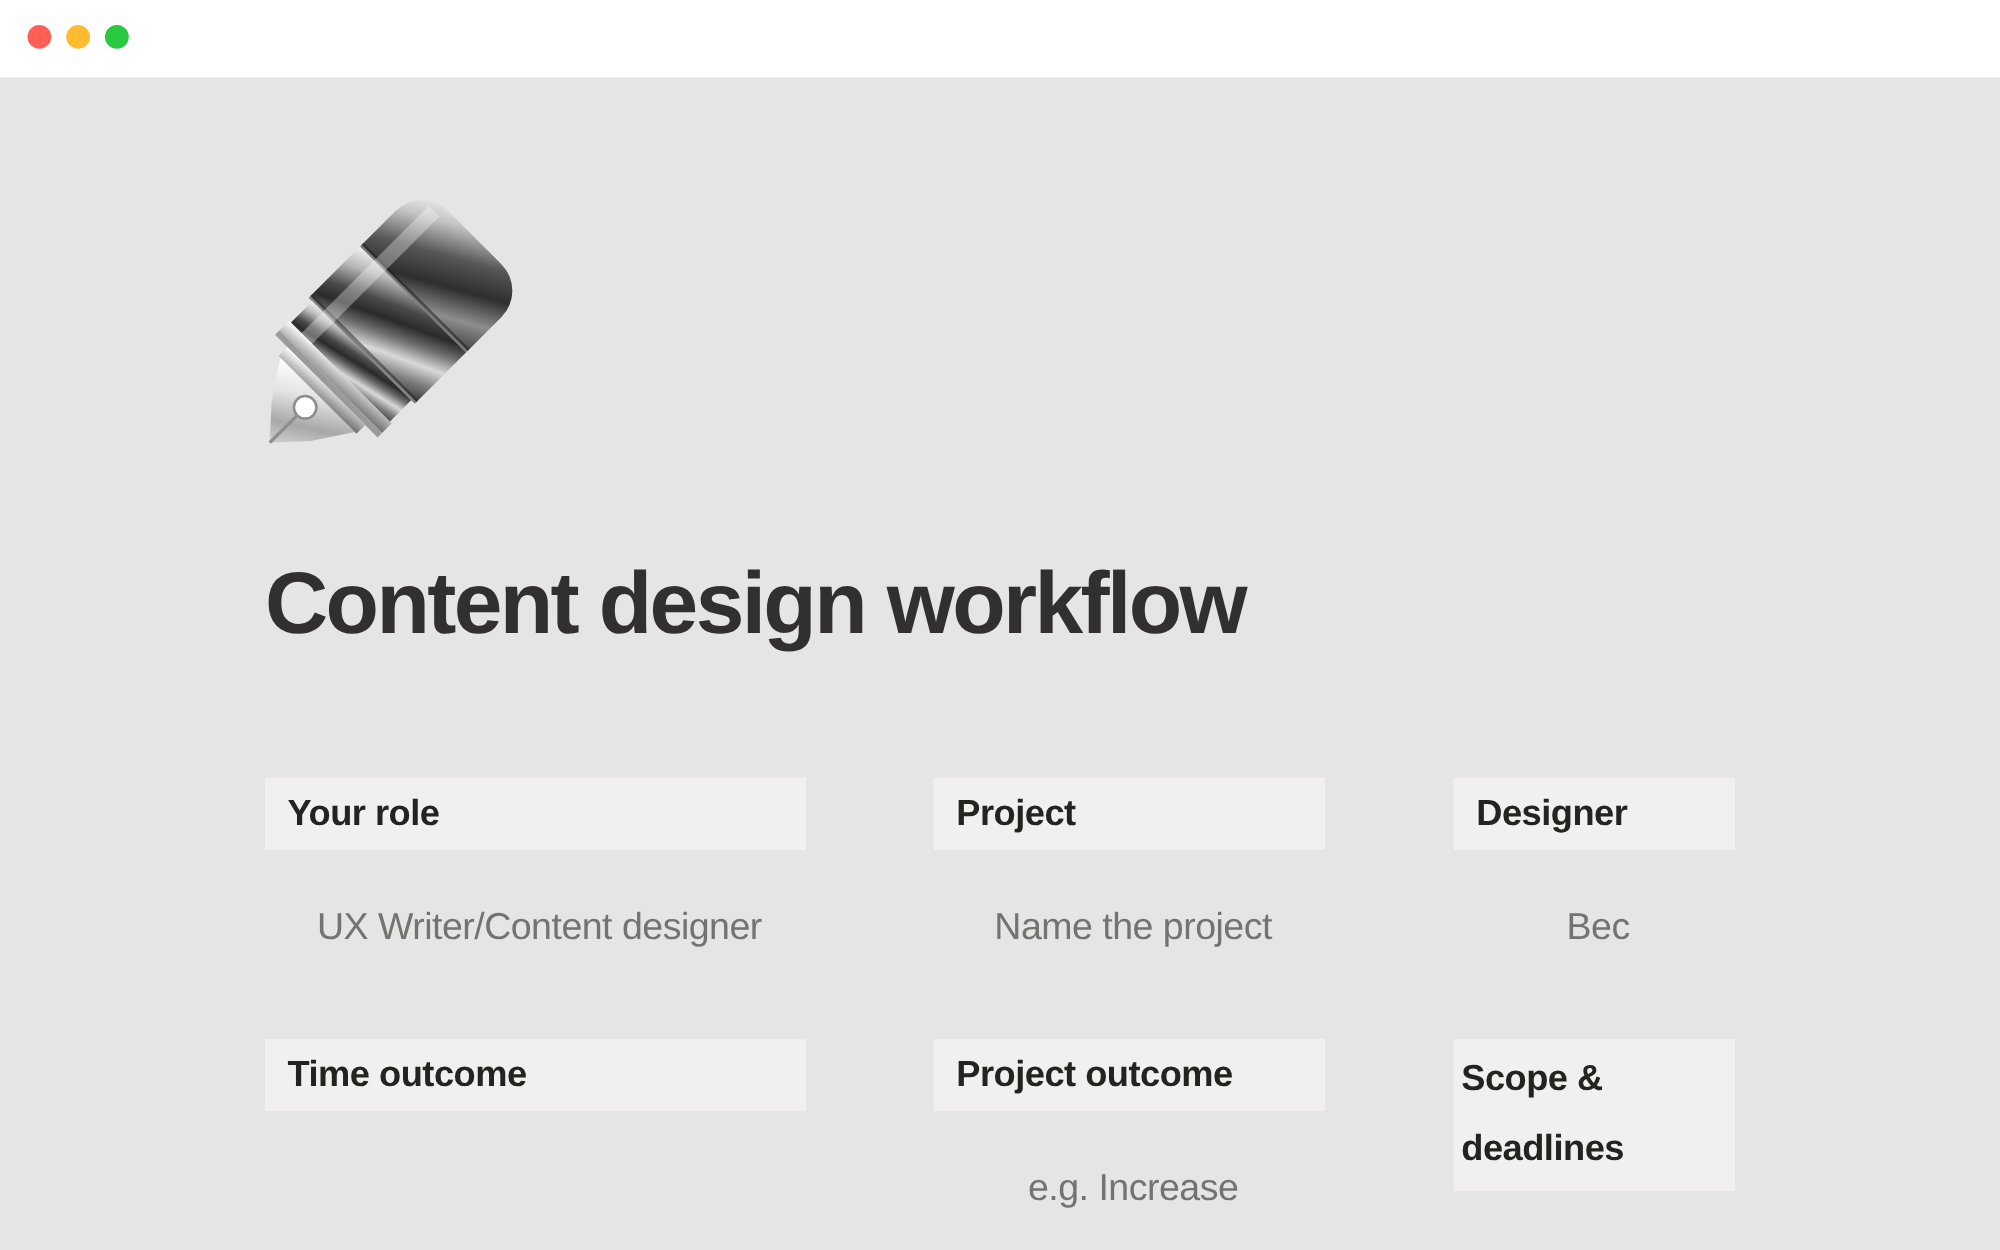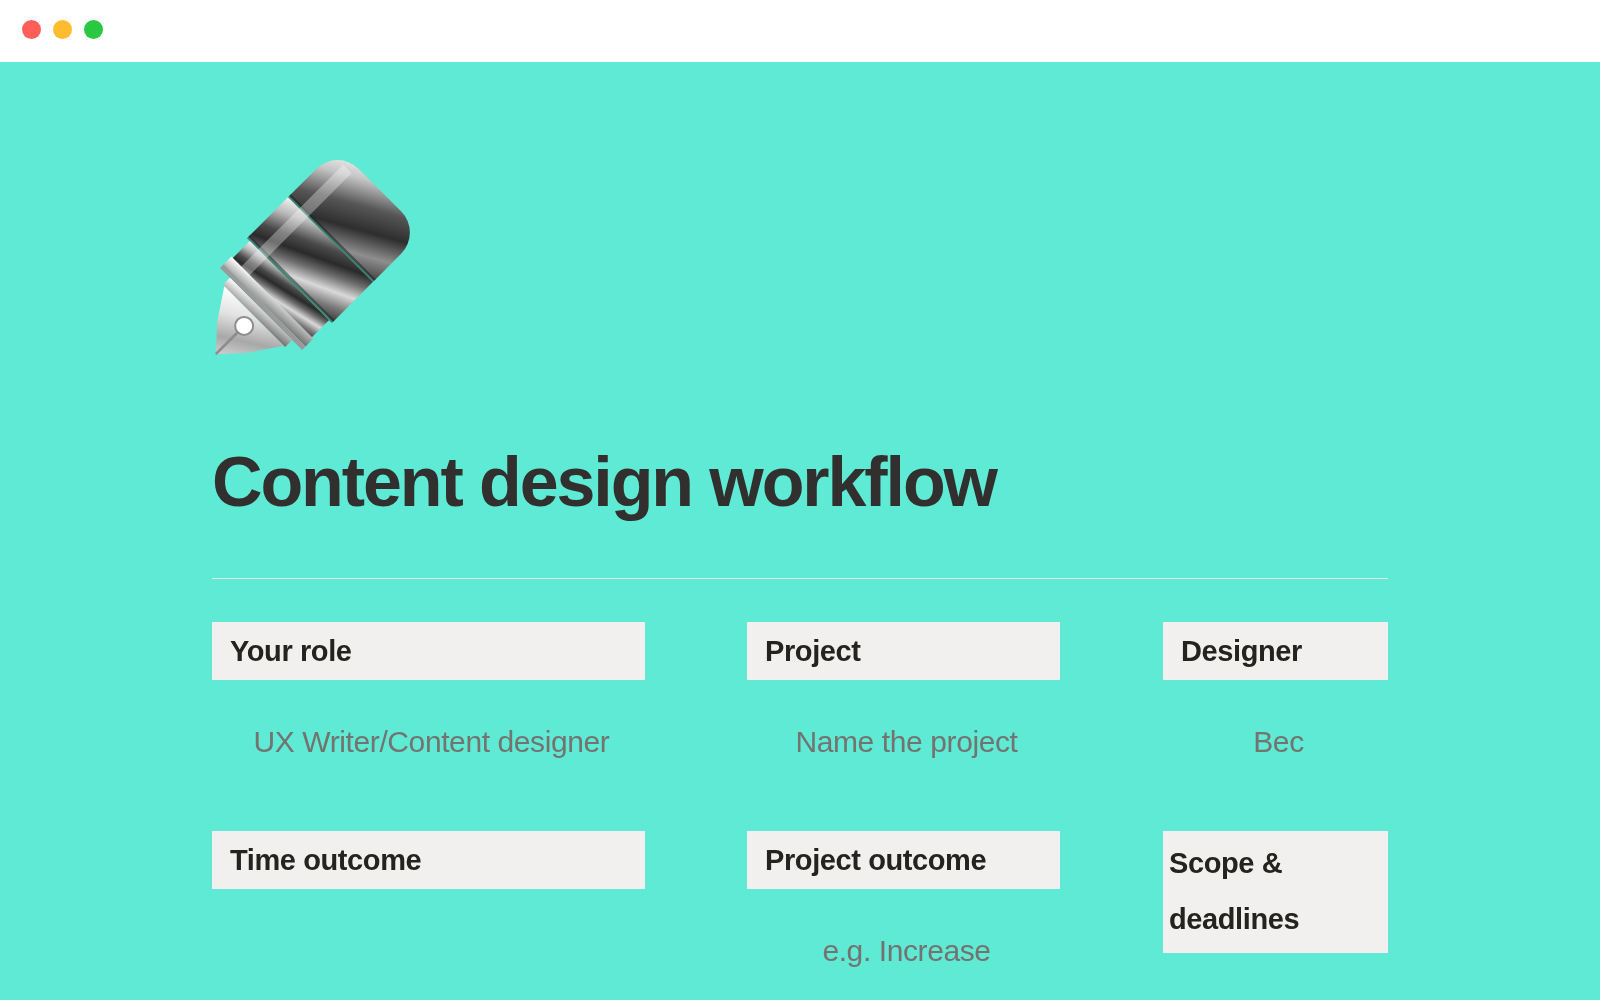--- a/index.html
+++ b/index.html
@@ -50,21 +50,21 @@
   .light.min    { background: #febc2e; }
   .light.max    { background: #28c840; }
 
   
   .page {
     position: absolute;
     top: 62px;
     left: 0;
     width: 1600px;
     height: 938px;
-    background: #5eead4;
+    background: #e5e5e5;
     overflow: hidden;
   }
   .content {
     position: absolute;
     left: 212px;
     top: 0;
     width: 1176px;
   }
 
   

